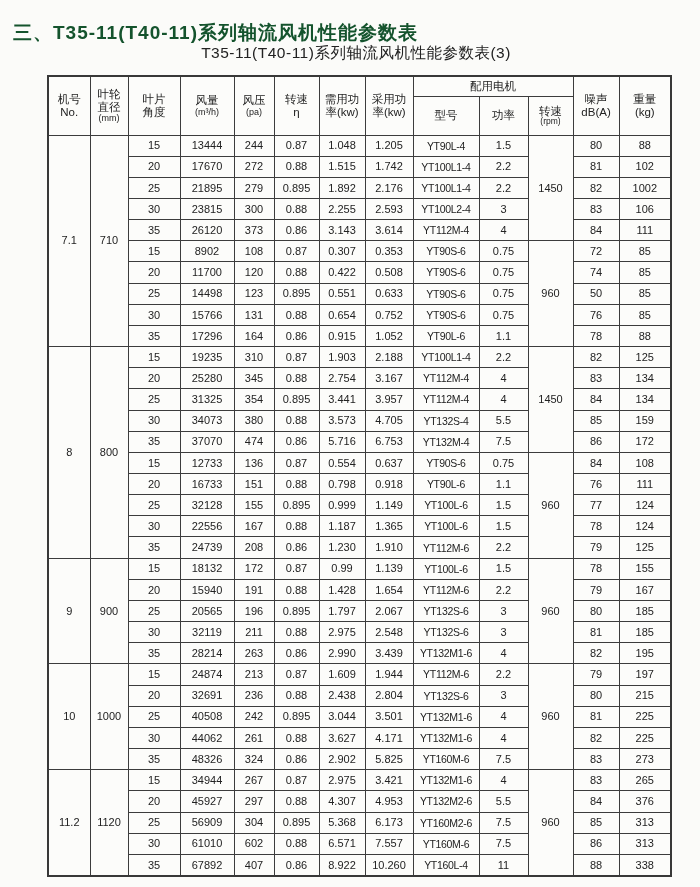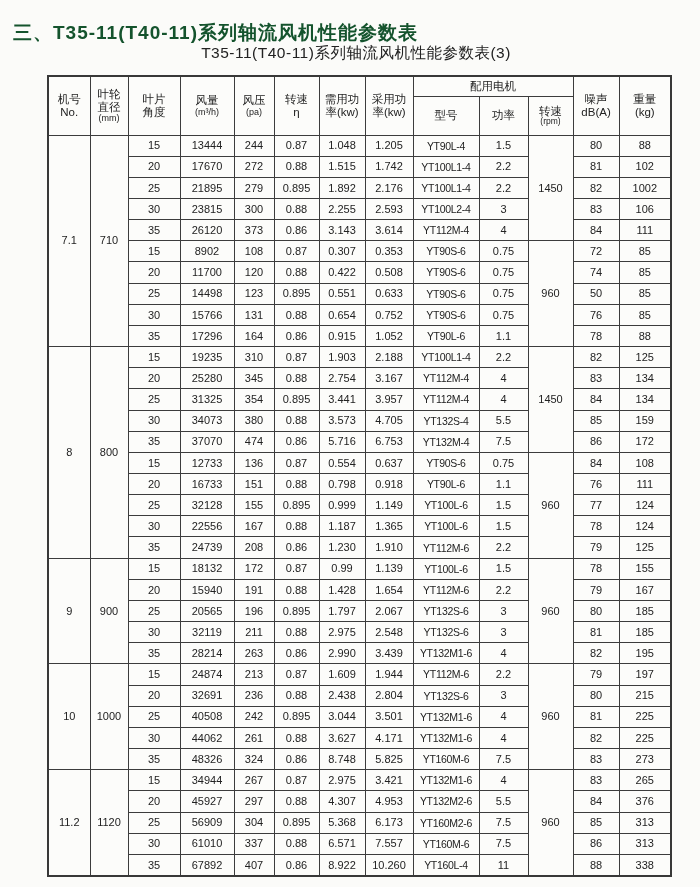--- a/index.html
+++ b/index.html
@@ -459,21 +459,21 @@
         <td class="cell-model">YT132M1-6</td>
         <td class="cell-motor-power">4</td>
         <td class="cell-noise">82</td>
         <td class="cell-weight">225</td>
       </tr>
       <tr>
         <td class="cell-blade-angle">35</td>
         <td class="cell-air-volume">48326</td>
         <td class="cell-air-pressure">324</td>
         <td class="cell-speed-eta">0.86</td>
-        <td class="cell-required-power">8.748</td>
+        <td class="cell-required-power">2.902</td>
         <td class="cell-used-power">5.825</td>
         <td class="cell-model">YT160M-6</td>
         <td class="cell-motor-power">7.5</td>
         <td class="cell-noise">83</td>
         <td class="cell-weight">273</td>
       </tr>
       <tr class="group-start">
         <td rowspan="5" class="cell-machine-no">11.2</td>
         <td rowspan="5" class="cell-diameter">1120</td>
         <td class="cell-blade-angle">15</td>
@@ -508,21 +508,21 @@
         <td class="cell-required-power">5.368</td>
         <td class="cell-used-power">6.173</td>
         <td class="cell-model">YT160M2-6</td>
         <td class="cell-motor-power">7.5</td>
         <td class="cell-noise">85</td>
         <td class="cell-weight">313</td>
       </tr>
       <tr>
         <td class="cell-blade-angle">30</td>
         <td class="cell-air-volume">61010</td>
-        <td class="cell-air-pressure">337</td>
+        <td class="cell-air-pressure">602</td>
         <td class="cell-speed-eta">0.88</td>
         <td class="cell-required-power">6.571</td>
         <td class="cell-used-power">7.557</td>
         <td class="cell-model">YT160M-6</td>
         <td class="cell-motor-power">7.5</td>
         <td class="cell-noise">86</td>
         <td class="cell-weight">313</td>
       </tr>
       <tr>
         <td class="cell-blade-angle">35</td>

